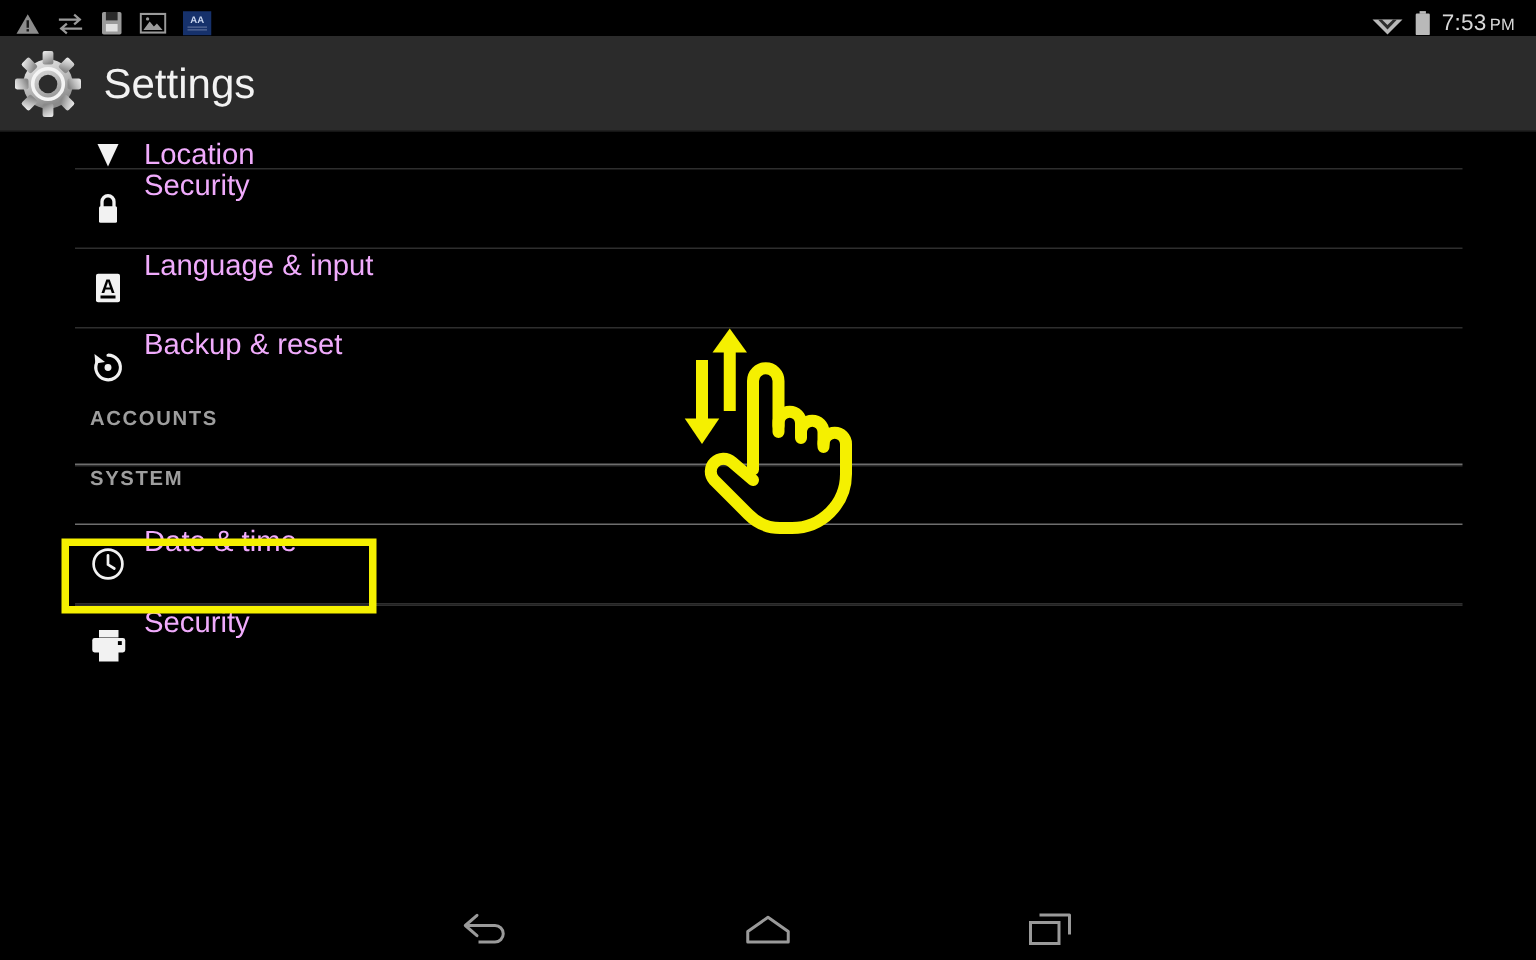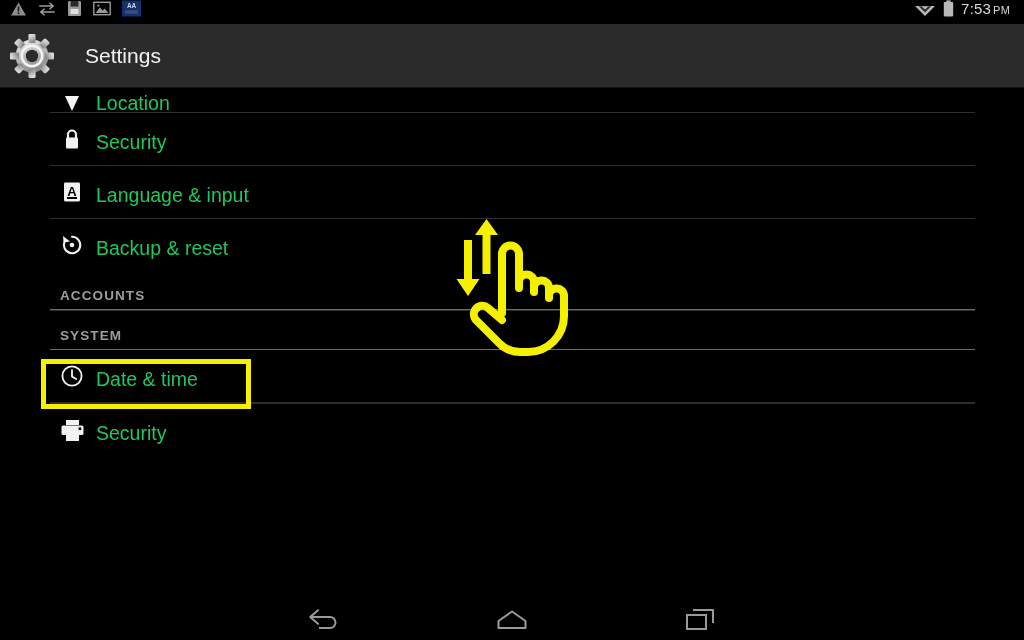--- a/index.html
+++ b/index.html
@@ -7,64 +7,64 @@
     width:1024px; height:640px;
     background:#000;
     font-family:"Liberation Sans", sans-serif;
     overflow:hidden;
   }
   #screen { position:relative; width:1024px; height:640px; background:#000; }
 
   
   .statusbar {
     position:absolute; top:0; left:0; width:1024px; height:24px;
-    background:#000; display:flex; align-items:flex-start;
+    background:#000; display:flex; align-items:flex-end;
     padding:0 8px 0 10px;
   }
   .sb-left { display:flex; align-items:center; gap:11px; }
   .sb-right { margin-left:auto; display:flex; align-items:center; gap:7px; padding-right:6px; }
   .sb-icon { display:block; }
   .sb-time {
     color:#d8d8d8; font-size:15px; letter-spacing:.2px;
     font-family:"Liberation Sans", sans-serif;
   }
   .sb-time .ampm { font-size:11px; margin-left:2px; }
 
   
   .actionbar {
     position:absolute; top:24px; left:0; width:1024px; height:64px;
     background:#2b2b2b;
     display:flex; align-items:center; padding-left:9px;
     border-bottom:1px solid #151515;
   }
   .ab-title {
-    color:#f2f2f2; font-size:21px; margin-left:30px; font-weight:400;
+    color:#f2f2f2; font-size:28px; margin-left:14px; font-weight:400;
   }
 
   
   .list {
     position:absolute; top:88px; left:0; width:1024px; height:512px;
     background:#000; overflow:hidden;
   }
   .row {
     position:relative; height:52px; display:flex; align-items:flex-start;
     padding-left:59px;
   }
   .row .ricon {
     position:absolute; left:59px; top:50%; transform:translateY(-50%);
     width:26px; height:26px; display:flex; align-items:center; justify-content:center;
   }
   .row .rlabel {
-    color:#22c55e; font-size:19.5px; margin-left:37px; font-weight:400;margin-top:18px;
+    color:#f0abfc; font-size:19.5px; margin-left:37px; font-weight:400;
   }
   .sep { height:1px; background:#2e2e2e; margin-left:50px; margin-right:49px; }
   .sep.bright { background:#6e6e6e; }
 
   .section-hdr {
-    height:38px; display:flex; align-items:flex-end; padding-left:60px;
+    height:38px; display:flex; align-items:flex-start; padding-left:60px;
     padding-bottom:6px;
   }
   .section-hdr span {
     color:#9e9e9e; font-size:13.5px; letter-spacing:1.1px; font-weight:700;
   }
 
   
   .row.clipped { height:24px; align-items:flex-end; overflow:hidden; }
   .row.clipped .ricon { top:auto; bottom:0; transform:none; height:16px; }
   .row.clipped .rlabel { margin-left:37px; position:relative; top:3px; }

